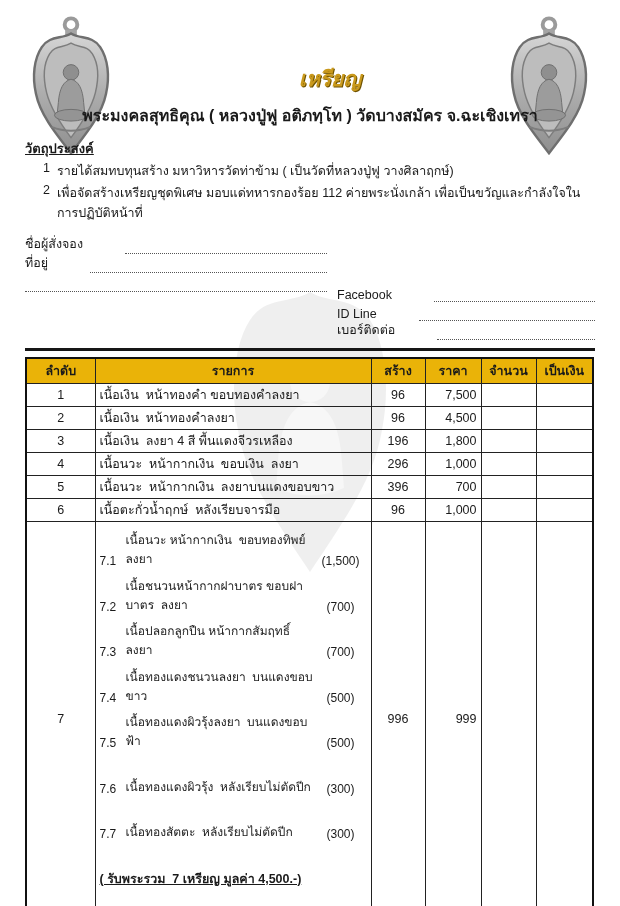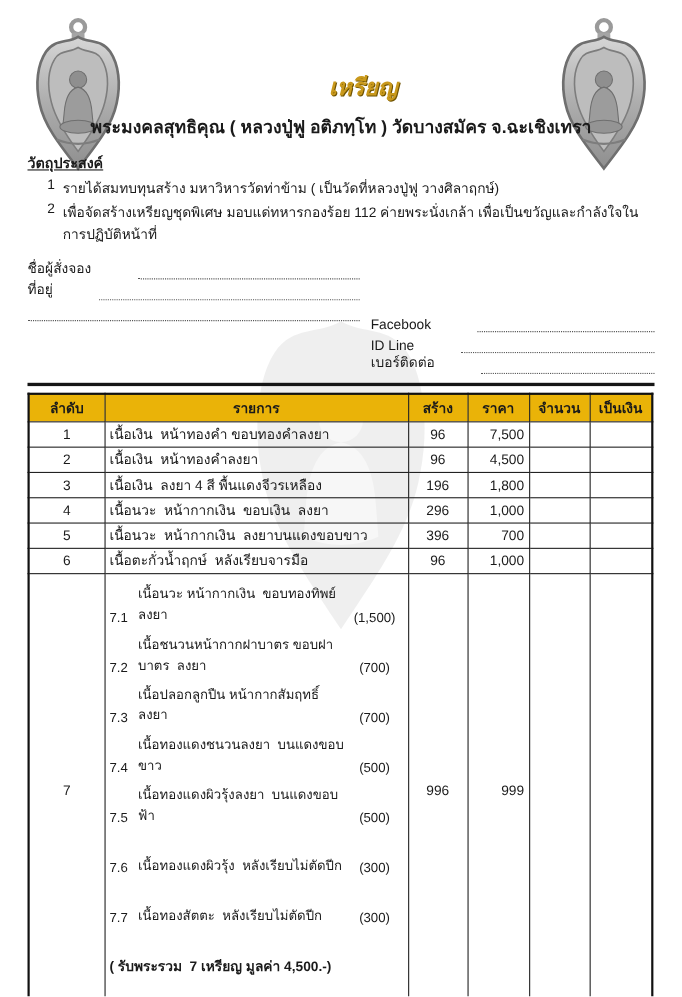--- a/index.html
+++ b/index.html
@@ -58,21 +58,21 @@
   td.no { text-align:center; }
   td.desc { white-space:pre-wrap; }
   td.made { text-align:center; }
   td.price { text-align:right; padding-right:6px; }
   tr.r { height:22px; }
   tr.r8 { height:24px; } tr.r8 td.desc { font-weight:bold; }
   .sub-line { display:flex; align-items:flex-end; height:17.5px; font-size:12px; }
   .sub-code { width:26px; }
   .sub-desc { flex:1; white-space:pre-wrap; }
   .sub-extra { width:52px; text-align:center; }
-  .sub-summary { font-weight:bold; font-size:12.5px; height:19px; display:flex; align-items:center; white-space:pre-wrap; }
+  .sub-summary { font-weight:bold; font-size:12.5px; height:19px; display:flex; align-items:center; white-space:pre-wrap;text-decoration:underline; }
 </style>
 </head>
 <body>
 
 <div class="page">
 
   <div class="amulet left">
     <svg width="98" height="146" viewBox="0 0 100 150">
       <defs>
         <linearGradient id="amuletGrad" x1="0" y1="0" x2="0" y2="1">

